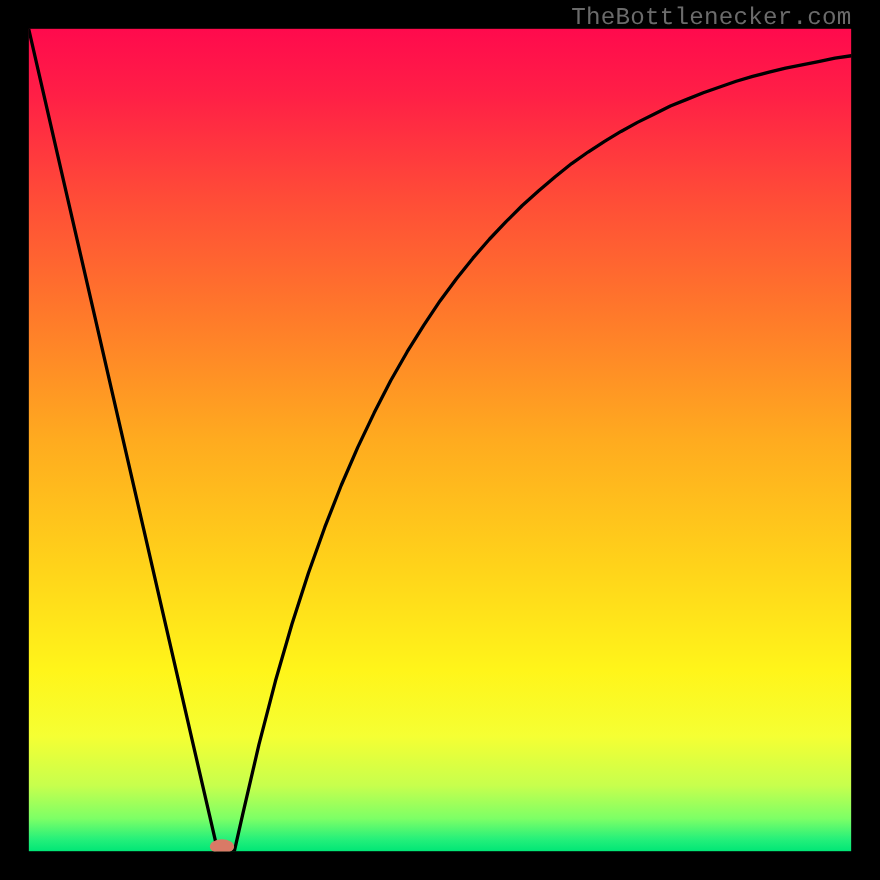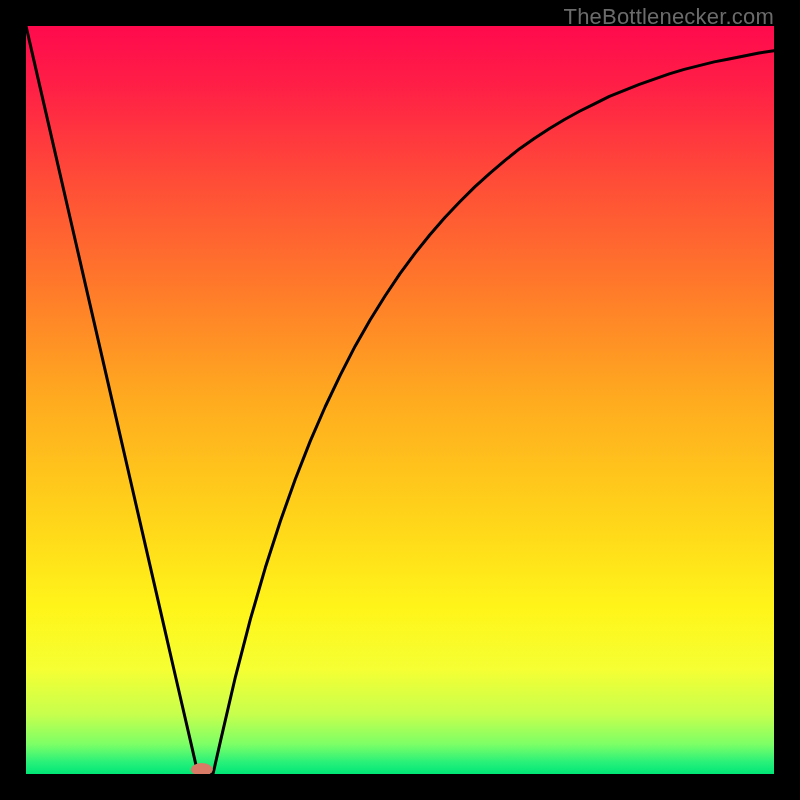--- a/index.html
+++ b/index.html
@@ -22,21 +22,21 @@
     position: absolute;
     left: 0;
     top: 0;
     width: 748px;
     height: 748px;
   }
   .watermark {
     position: absolute;
     top: 4px;
     right: 26px;
-    font-family: Liberation Sans, sans-serif;
+    font-family: Liberation Mono, monospace;
     font-size: 22px;
     color: #6b6b6b;
     font-weight: 500;
     letter-spacing: 0.2px;
     text-align: center;
   }
   svg {
     display: block;
   }
 </style>

